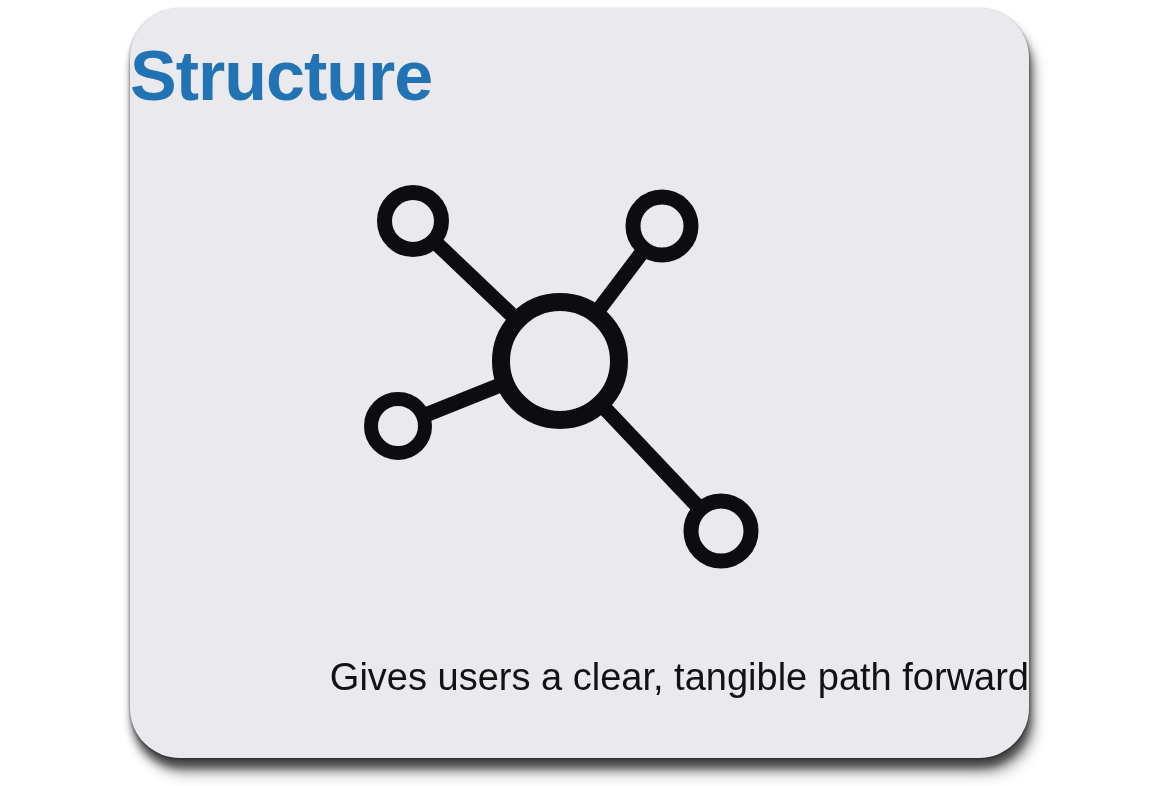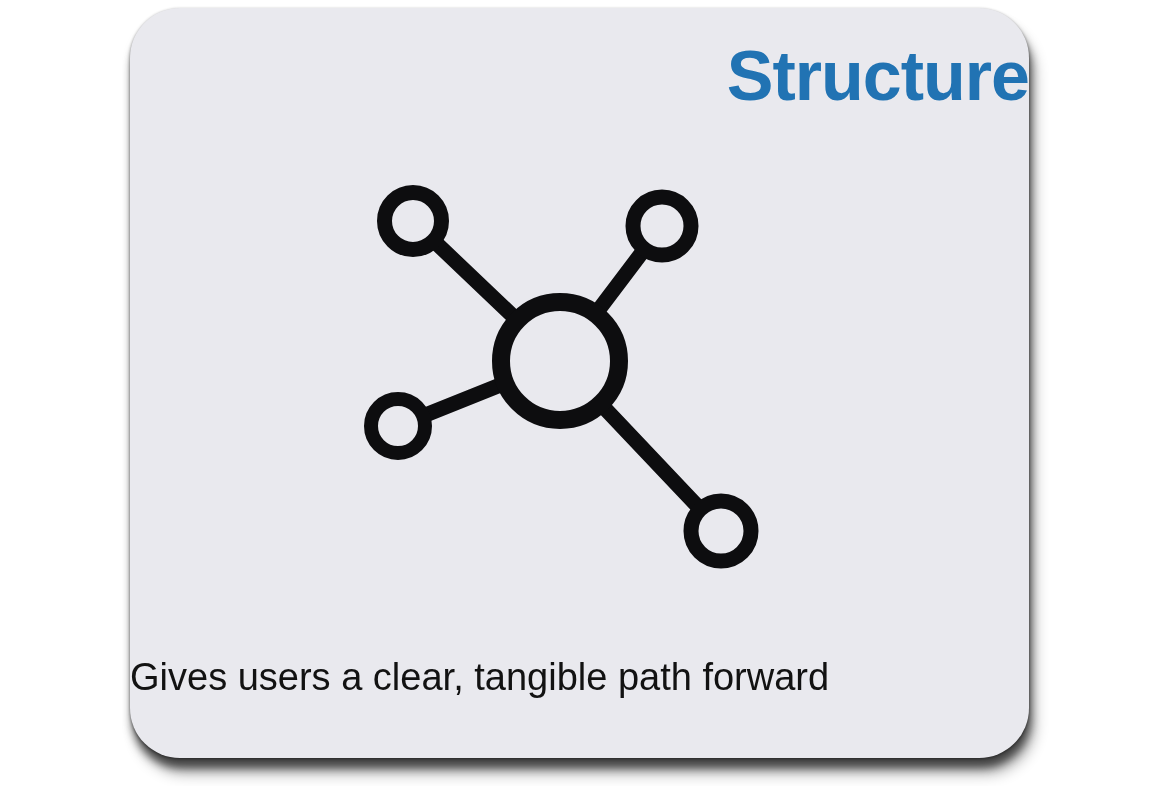--- a/index.html
+++ b/index.html
@@ -24,40 +24,40 @@
     background: var(--card-bg);
     border-radius: 50px;
     box-shadow: 2px 10px 8px rgba(0,0,0,0.62),
                 6px 16px 14px rgba(0,0,0,0.30),
                 0 1px 3px rgba(0,0,0,0.45);
   }
   .card-title {
     position: absolute;
     left: 0; top: 30px;
     width: 100%;
-    text-align: right;
+    text-align: left;
     font-size: 70px;
     line-height: 1.1;
     font-weight: 700;
     letter-spacing: -1px;
     color: var(--accent);
   }
   .icon-wrap {
     position: absolute;
     left: 215px; top: 152px;
     width: 440px; height: 440px;
     color: var(--icon-color);
   }
   .icon-wrap svg { width: 100%; height: 100%; display: block; }
   .node-fill { fill: var(--card-bg); }
   .card-caption {
     position: absolute;
     left: 0; top: 646px;
     width: 100%;
-    text-align: left;
+    text-align: right;
     font-size: 38px;
     line-height: 1.25;
     font-weight: 400;
     color: var(--caption-color);
   }
 </style>
 </head>
 <body>
 
 <div class="stage">

